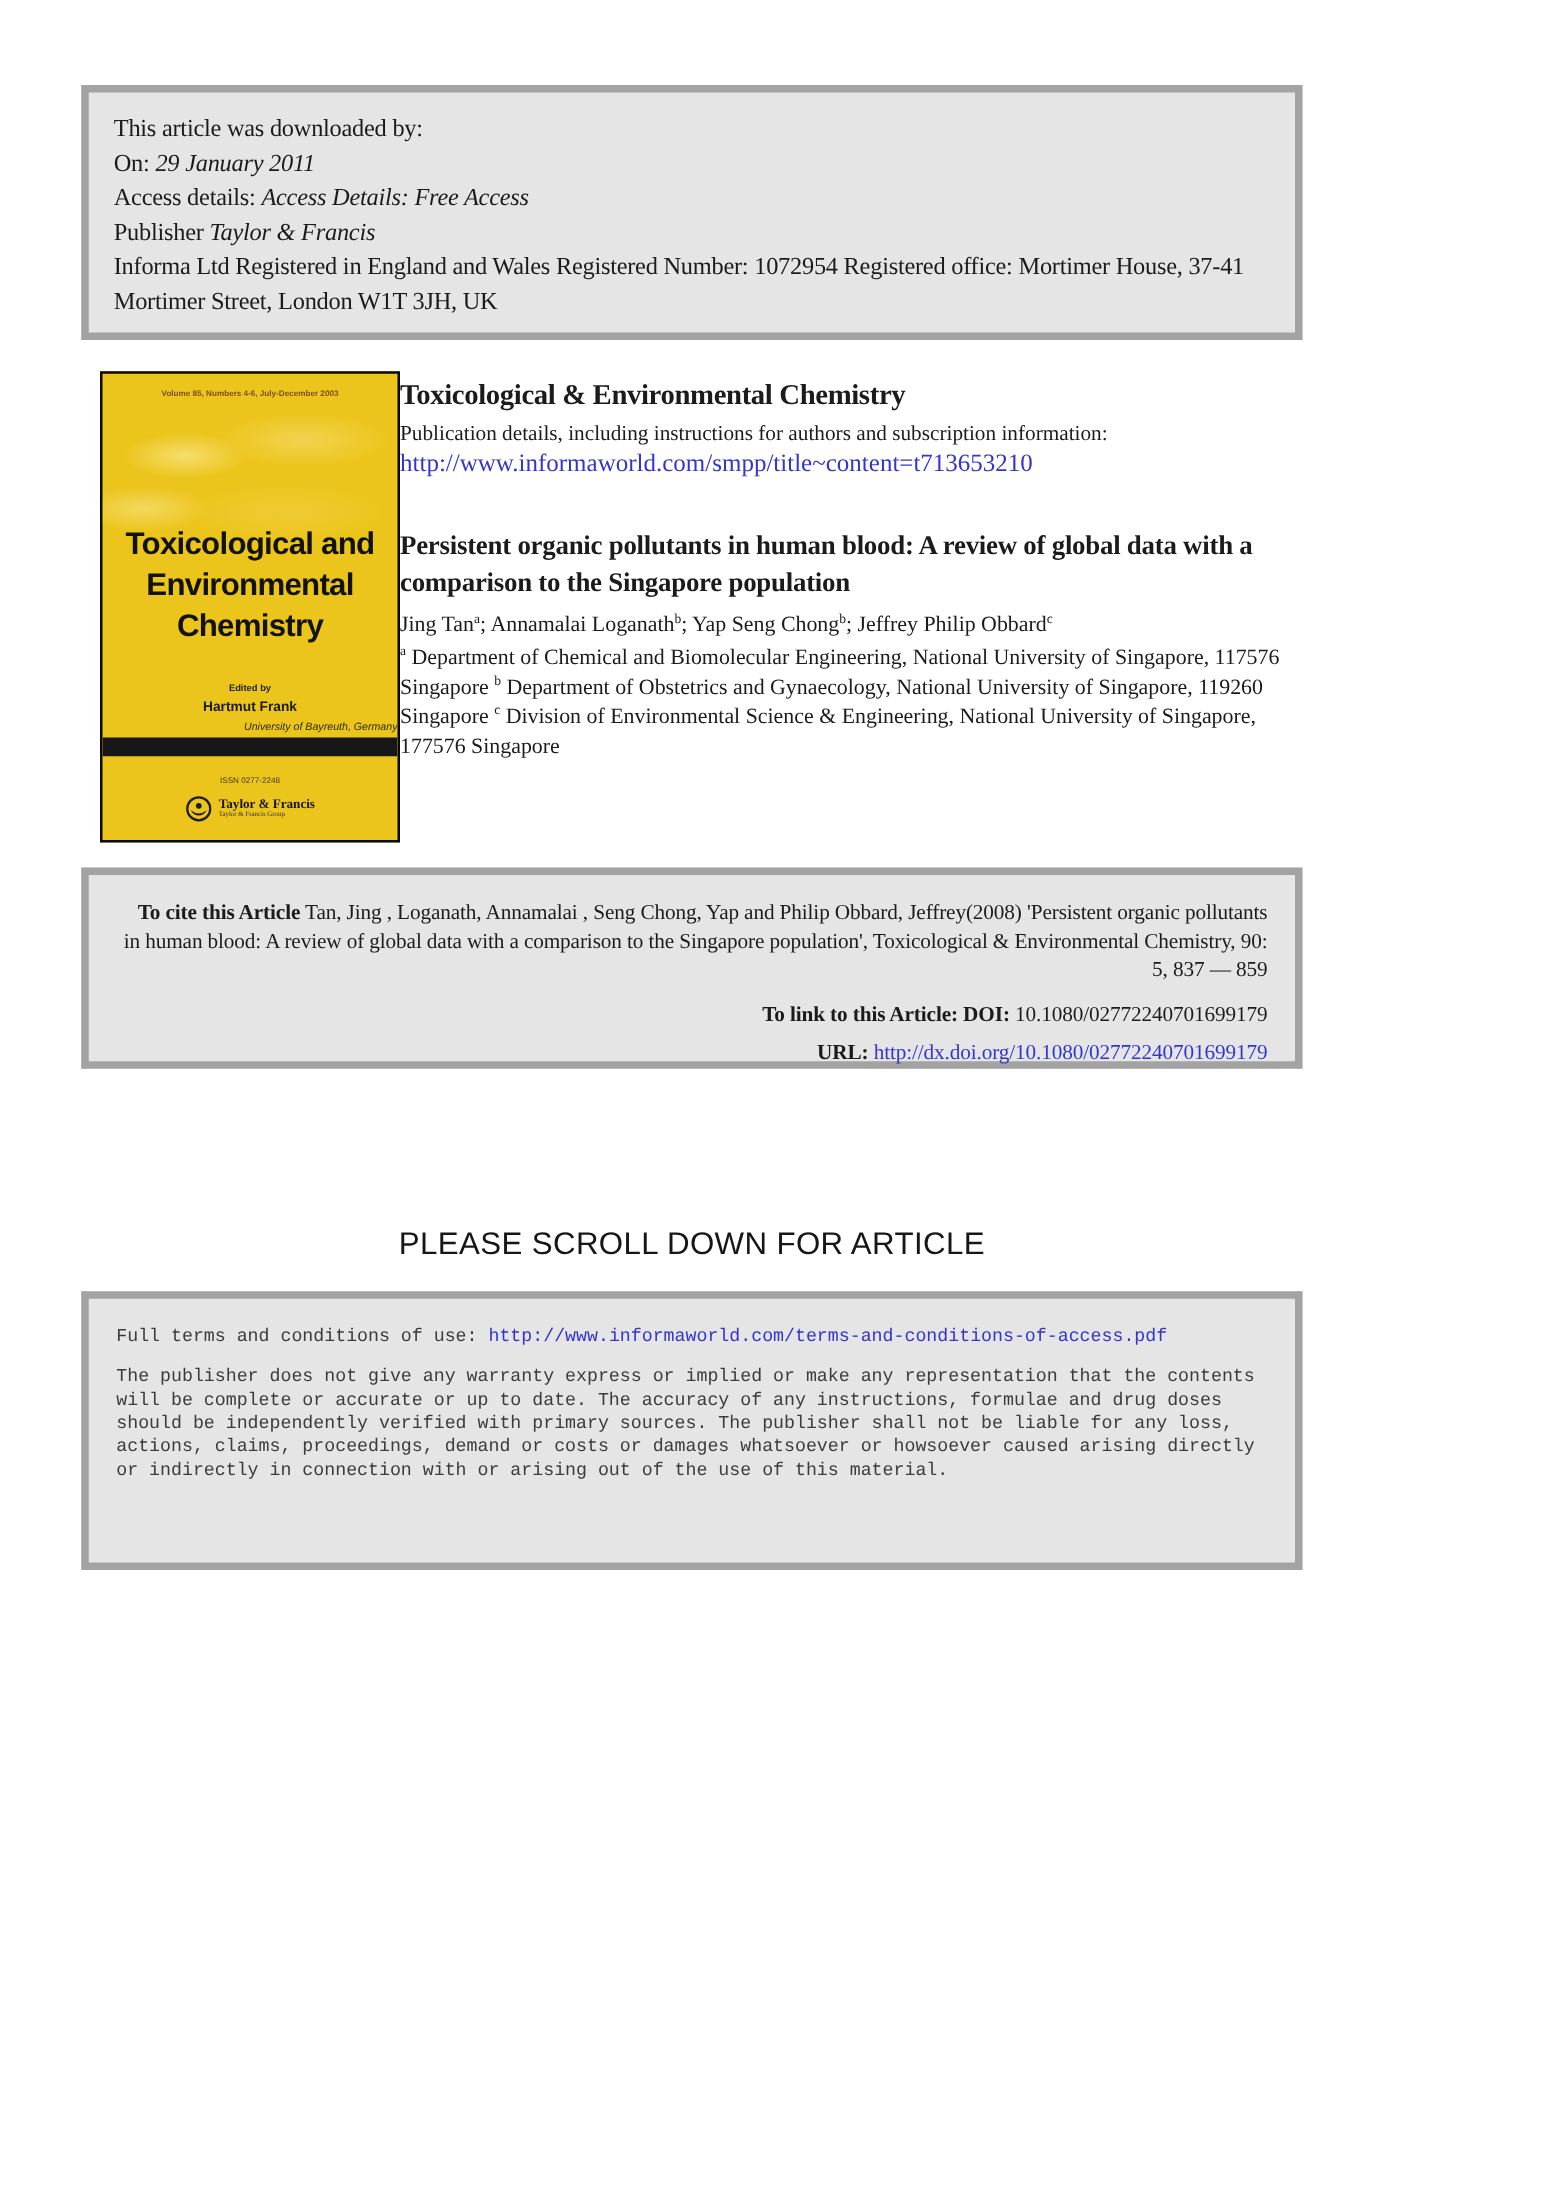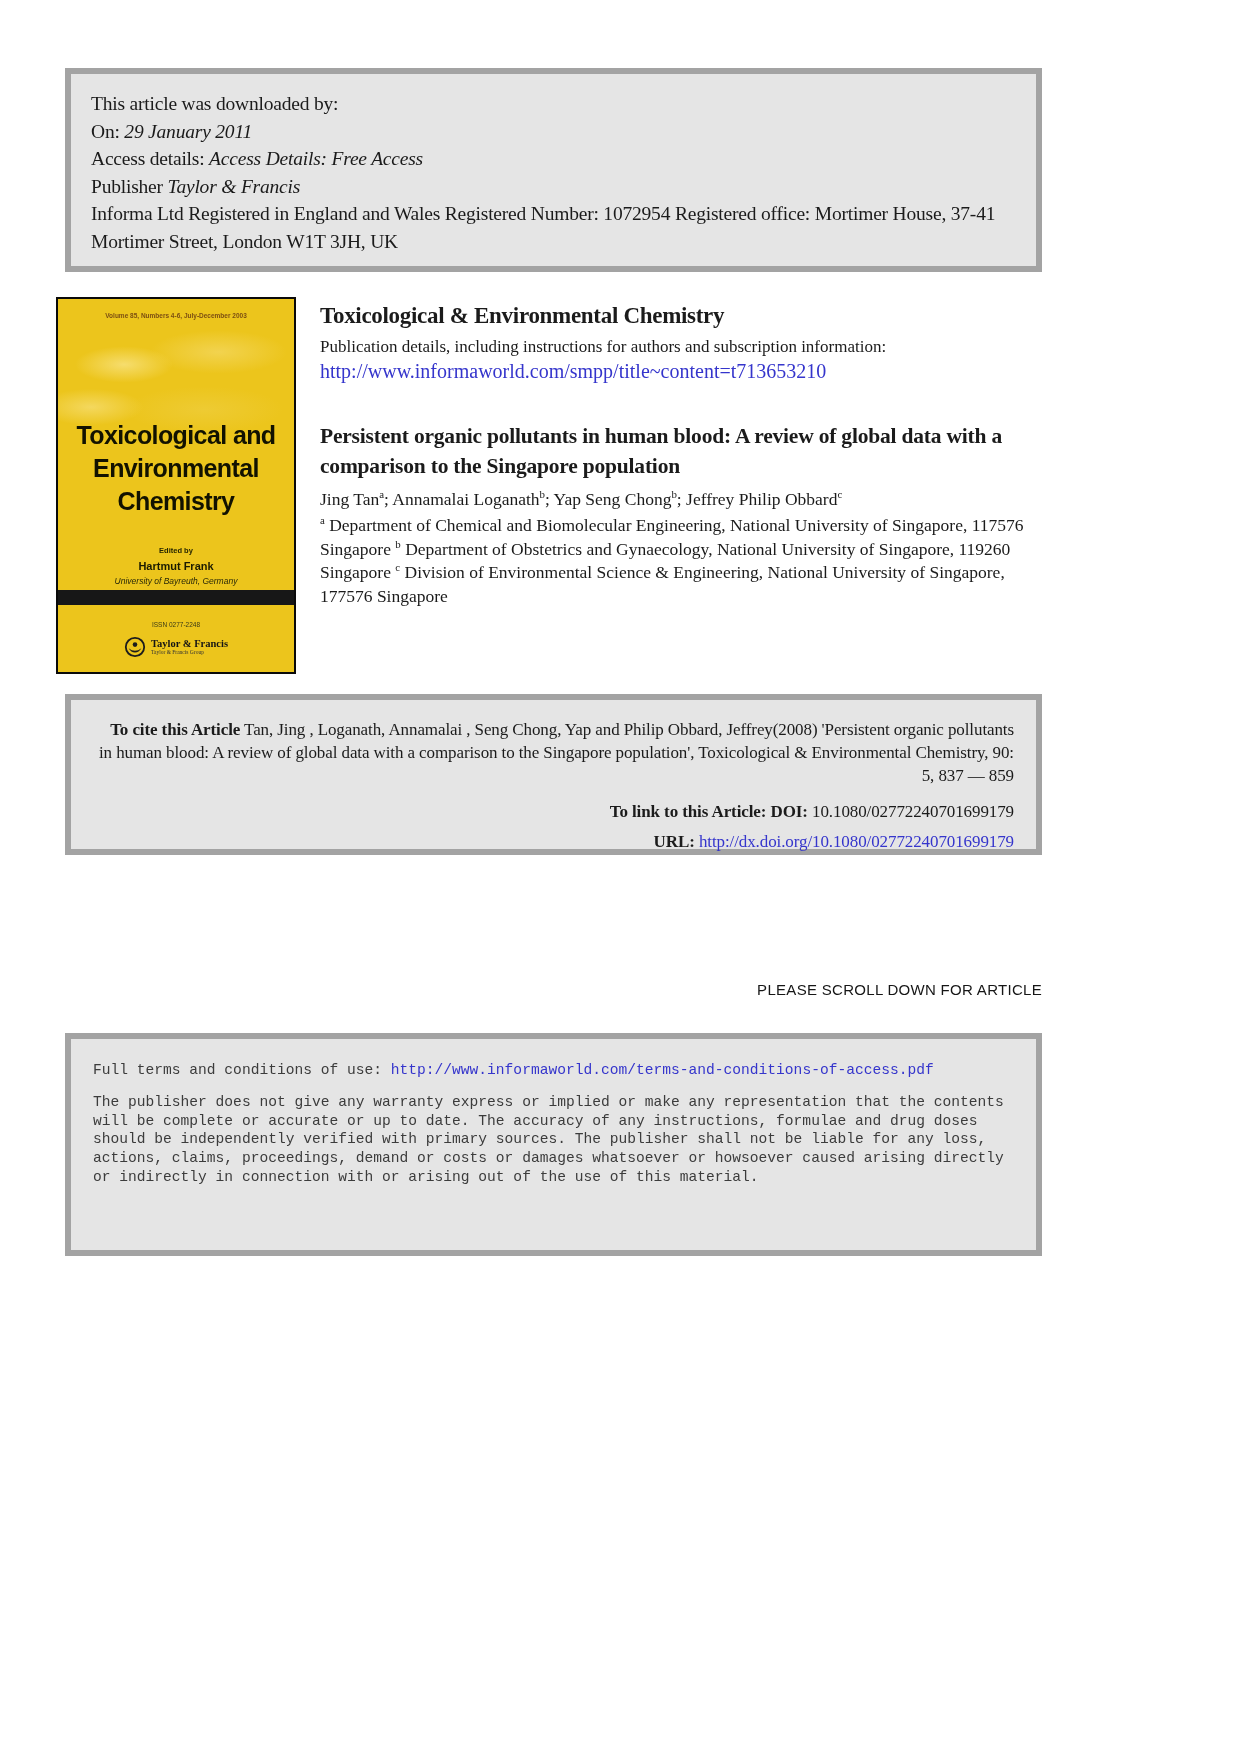--- a/index.html
+++ b/index.html
@@ -16,40 +16,40 @@
   .box{
     position:absolute;left:65px;width:977px;box-sizing:border-box;
     border:6px solid #a3a3a3;background:#e5e5e5;
   }
   
   .download-box{top:68px;height:204px;padding:16px 20px 0 20px;
     font-size:19.5px;line-height:27.5px;letter-spacing:-0.2px;}
   .download-box .ital{font-style:italic;}
   
   .cover{
-    position:absolute;left:56px;top:297px;width:240px;height:377px;
+    position:absolute;left:80px;top:297px;width:240px;height:377px;
     box-sizing:border-box;border:2px solid #0a0a0a;
     background:var(--cover-yellow);overflow:hidden;
     font-family:"Liberation Sans", sans-serif;
   }
   .cover-clouds{position:absolute;left:0;top:18px;right:0;height:125px;
     background:
       radial-gradient(70px 26px at 28% 38%, #f6dd6d 0%, rgba(246,221,109,0) 70%),
       radial-gradient(95px 30px at 68% 28%, #f2d34f 0%, rgba(242,211,79,0) 72%),
       radial-gradient(75px 26px at 14% 72%, #f4d85e 0%, rgba(244,216,94,0) 70%),
       radial-gradient(110px 32px at 62% 74%, #eecb33 0%, rgba(238,203,51,0) 72%);}
   .cover-issue{position:absolute;top:13px;left:0;width:100%;text-align:center;
     font-size:6.5px;font-weight:bold;color:#7c4f12;}
   .cover-title{position:absolute;top:120px;left:0;width:100%;text-align:center;
     font-weight:bold;font-size:25px;line-height:33px;color:#121200;letter-spacing:-0.6px;}
   .cover-edited{position:absolute;top:247px;left:0;width:100%;text-align:center;
     font-size:7.5px;font-weight:bold;color:#262600;}
   .cover-editor{position:absolute;top:261px;left:0;width:100%;text-align:center;
     font-size:11px;font-weight:bold;color:#1c1c00;}
-  .cover-editor-aff{position:absolute;top:277px;left:0;width:100%;text-align:center;
+  .cover-editor-aff{position:absolute;top:277px;left:0;width:100%;text-align:right;
     font-size:8.5px;font-style:italic;color:#2a2a08;}
   .cover-band{position:absolute;top:291px;left:0;right:0;height:15px;background:#171717;}
   .cover-issn{position:absolute;top:322px;left:0;width:100%;text-align:center;
     font-size:6.5px;color:#3a3a16;}
   .cover-logo{position:absolute;top:337px;left:0;right:0;
     display:flex;align-items:center;justify-content:center;gap:5px;}
   .cover-logo-text{text-align:left;font-family:"Liberation Serif",serif;}
   .cover-logo-name{font-size:10.5px;font-weight:bold;color:#151515;line-height:11px;}
   .cover-logo-sub{font-size:5.5px;color:#333;line-height:7px;}
   
@@ -64,22 +64,22 @@
   .affiliations{margin:4px 0 0 0;font-size:17.5px;line-height:23.5px;}
   sup{font-size:62%;line-height:0;}
   
   .citation-box{top:694px;height:161px;padding:18px 22px 0 22px;
     font-size:17px;line-height:23px;letter-spacing:-0.1px;text-align:right;}
   .citation-box p{margin:0;}
   .citation-box .doi-line{margin-top:13px;}
   .citation-box .url-line{margin-top:7px;}
   .blab{font-weight:bold;}
   
-  .scroll-notice{position:absolute;left:65px;top:981px;width:977px;text-align:right;
-    font-family:"Liberation Sans", sans-serif;font-size:15px;color:#161616;letter-spacing:0.3px;}
+  .scroll-notice{position:absolute;left:65px;top:981px;width:977px;text-align:center;
+    font-family:"Liberation Sans", sans-serif;font-size:25px;color:#161616;letter-spacing:0.3px;}
   
   .terms-box{top:1033px;height:223px;padding:22px 22px 0 22px;
     font-family:"Liberation Mono","DejaVu Sans Mono", monospace;
     font-size:14.6px;line-height:18.8px;color:var(--mono-color);}
   .terms-box p{margin:0;}
   .terms-box .tpara{margin-top:13px;}
 </style>
 </head>
 <body>
 

